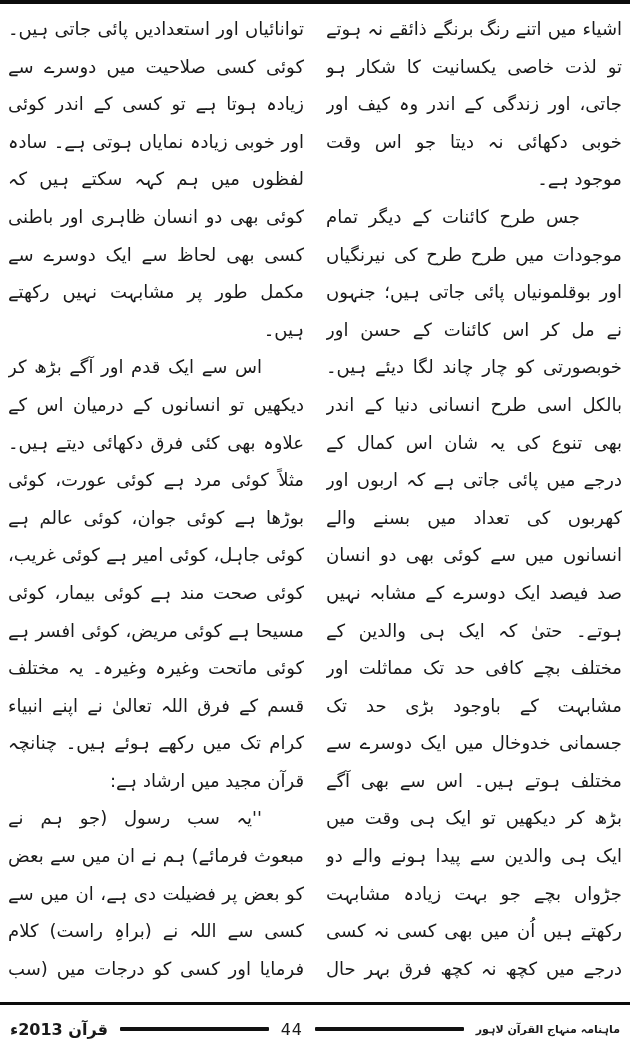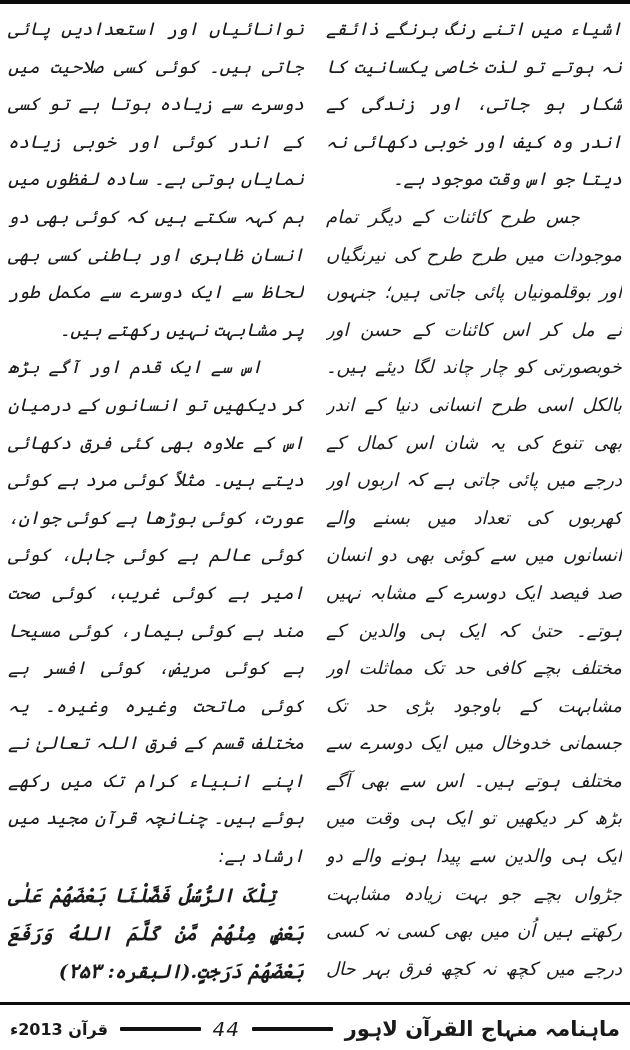--- a/index.html
+++ b/index.html
@@ -26,21 +26,20 @@
     top: 10px; left: 8px; right: 8px;
     height: 988px;
     display: flex;
     direction: rtl;          
     gap: 22px;
   }
   .col {
     flex: 1 1 0;
     overflow: hidden;
     direction: rtl;
-    font-style: italic;
   }
 
   .para {
     font-size: 18px;
     line-height: 37.6px;
     text-align: justify;
     text-justify: inter-word;
   }
   .para.indent { text-indent: 42px; }
 
@@ -63,35 +62,34 @@
   .footer-row {
     position: absolute;
     left: 10px; right: 10px; top: 1012px;
     height: 34px;
     display: flex;
     direction: rtl;          
     align-items: center;
     gap: 12px;
   }
   .magazine {
-    font-size: 21px;
+    font-size: 11px;
     font-weight: bold;
     white-space: nowrap;
   }
   .dash {
     flex: 1 1 0;
     height: 4px;
     background: #111111;
     border-radius: 1px;
   }
   .page-num {
-    font-size: 20px;
+    font-size: 16px;
     letter-spacing: 1px;
     direction: ltr;
-    font-style: italic;
   }
   .issue-date {
     font-size: 16px;
     font-weight: bold;
     white-space: nowrap;
   }
 </style>
 </head>
 <body>
 
@@ -103,21 +101,20 @@
 
     <div class="col">
       <p class="para">اشیاء میں اتنے رنگ برنگے ذائقے نہ ہوتے تو لذت خاصی یکسانیت کا شکار ہو جاتی، اور زندگی کے اندر وہ کیف اور خوبی دکھائی نہ دیتا جو اس وقت موجود ہے۔</p>
       <p class="para indent">جس طرح کائنات کے دیگر تمام موجودات میں طرح طرح کی نیرنگیاں اور بوقلمونیاں پائی جاتی ہیں؛ جنہوں نے مل کر اس کائنات کے حسن اور خوبصورتی کو چار چاند لگا دیئے ہیں۔ بالکل اسی طرح انسانی دنیا کے اندر بھی تنوع کی یہ شان اس کمال کے درجے میں پائی جاتی ہے کہ اربوں اور کھربوں کی تعداد میں بسنے والے انسانوں میں سے کوئی بھی دو انسان صد فیصد ایک دوسرے کے مشابہ نہیں ہوتے۔ حتیٰ کہ ایک ہی والدین کے مختلف بچے کافی حد تک مماثلت اور مشابہت کے باوجود بڑی حد تک جسمانی خدوخال میں ایک دوسرے سے مختلف ہوتے ہیں۔ اس سے بھی آگے بڑھ کر دیکھیں تو ایک ہی وقت میں ایک ہی والدین سے پیدا ہونے والے دو جڑواں بچے جو بہت زیادہ مشابہت رکھتے ہیں اُن میں بھی کسی نہ کسی درجے میں کچھ نہ کچھ فرق بہر حال موجود ہوتا ہے۔ دو انسانوں کی شکل و صورت اور خدوخال کا ہو بہو ایک دوسرے کی نقل (Copy) ہونا تو دور کی بات ہے اُن کے ہاتھوں اور انگلیوں کے پوروں کے نشانات (Finger Prints) بھی ایک دوسرے سے مختلف ہوتے ہیں۔ اس سے پتہ چلتا ہے کہ اس کائنات کو بنانے اور چلانے والا خدا کتنی عظمتوں، قدرتوں اور رفعتوں کا مالک ہے کہ کوئی بھی شخص اُس کا احاطہ نہیں کرسکتا۔</p>
 
     </div>
 
     <div class="col">
       <p class="para">توانائیاں اور استعدادیں پائی جاتی ہیں۔ کوئی کسی صلاحیت میں دوسرے سے زیادہ ہوتا ہے تو کسی کے اندر کوئی اور خوبی زیادہ نمایاں ہوتی ہے۔ سادہ لفظوں میں ہم کہہ سکتے ہیں کہ کوئی بھی دو انسان ظاہری اور باطنی کسی بھی لحاظ سے ایک دوسرے سے مکمل طور پر مشابہت نہیں رکھتے ہیں۔</p>
       <p class="para indent">اس سے ایک قدم اور آگے بڑھ کر دیکھیں تو انسانوں کے درمیان اس کے علاوہ بھی کئی فرق دکھائی دیتے ہیں۔ مثلاً کوئی مرد ہے کوئی عورت، کوئی بوڑھا ہے کوئی جوان، کوئی عالم ہے کوئی جاہل، کوئی امیر ہے کوئی غریب، کوئی صحت مند ہے کوئی بیمار، کوئی مسیحا ہے کوئی مریض، کوئی افسر ہے کوئی ماتحت وغیرہ وغیرہ۔ یہ مختلف قسم کے فرق اللہ تعالیٰ نے اپنے انبیاء کرام تک میں رکھے ہوئے ہیں۔ چنانچہ قرآن مجید میں ارشاد ہے:</p>
-      <p class="verse"><span>تِلْکَ الرُّسُلُ فَضَّلْنَا بَعْضَهُمْ عَلٰی بَعْضٍ مِنْهُمْ مَّنْ کَلَّمَ اللهُ وَرَفَعَ بَعْضَهُمْ دَرَجٰتٍ.</span><span>(البقره: ۲۵۳)</span></p>
       <p class="para indent">''یہ سب رسول (جو ہم نے مبعوث فرمائے) ہم نے ان میں سے بعض کو بعض پر فضیلت دی ہے، ان میں سے کسی سے اللہ نے (براہِ راست) کلام فرمایا اور کسی کو درجات میں (سب پر) فوقیت دی (یعنی حضور نبی اکرم ﷺ کو جملہ درجات میں سب پر بلندی عطا فرمائی)۔''</p>
 
     </div>
 
   </div>
 
   <div class="footer-rule"></div>
 
   <div class="footer-row">
     <span class="magazine">ماہنامہ منہاج القرآن لاہور</span>

